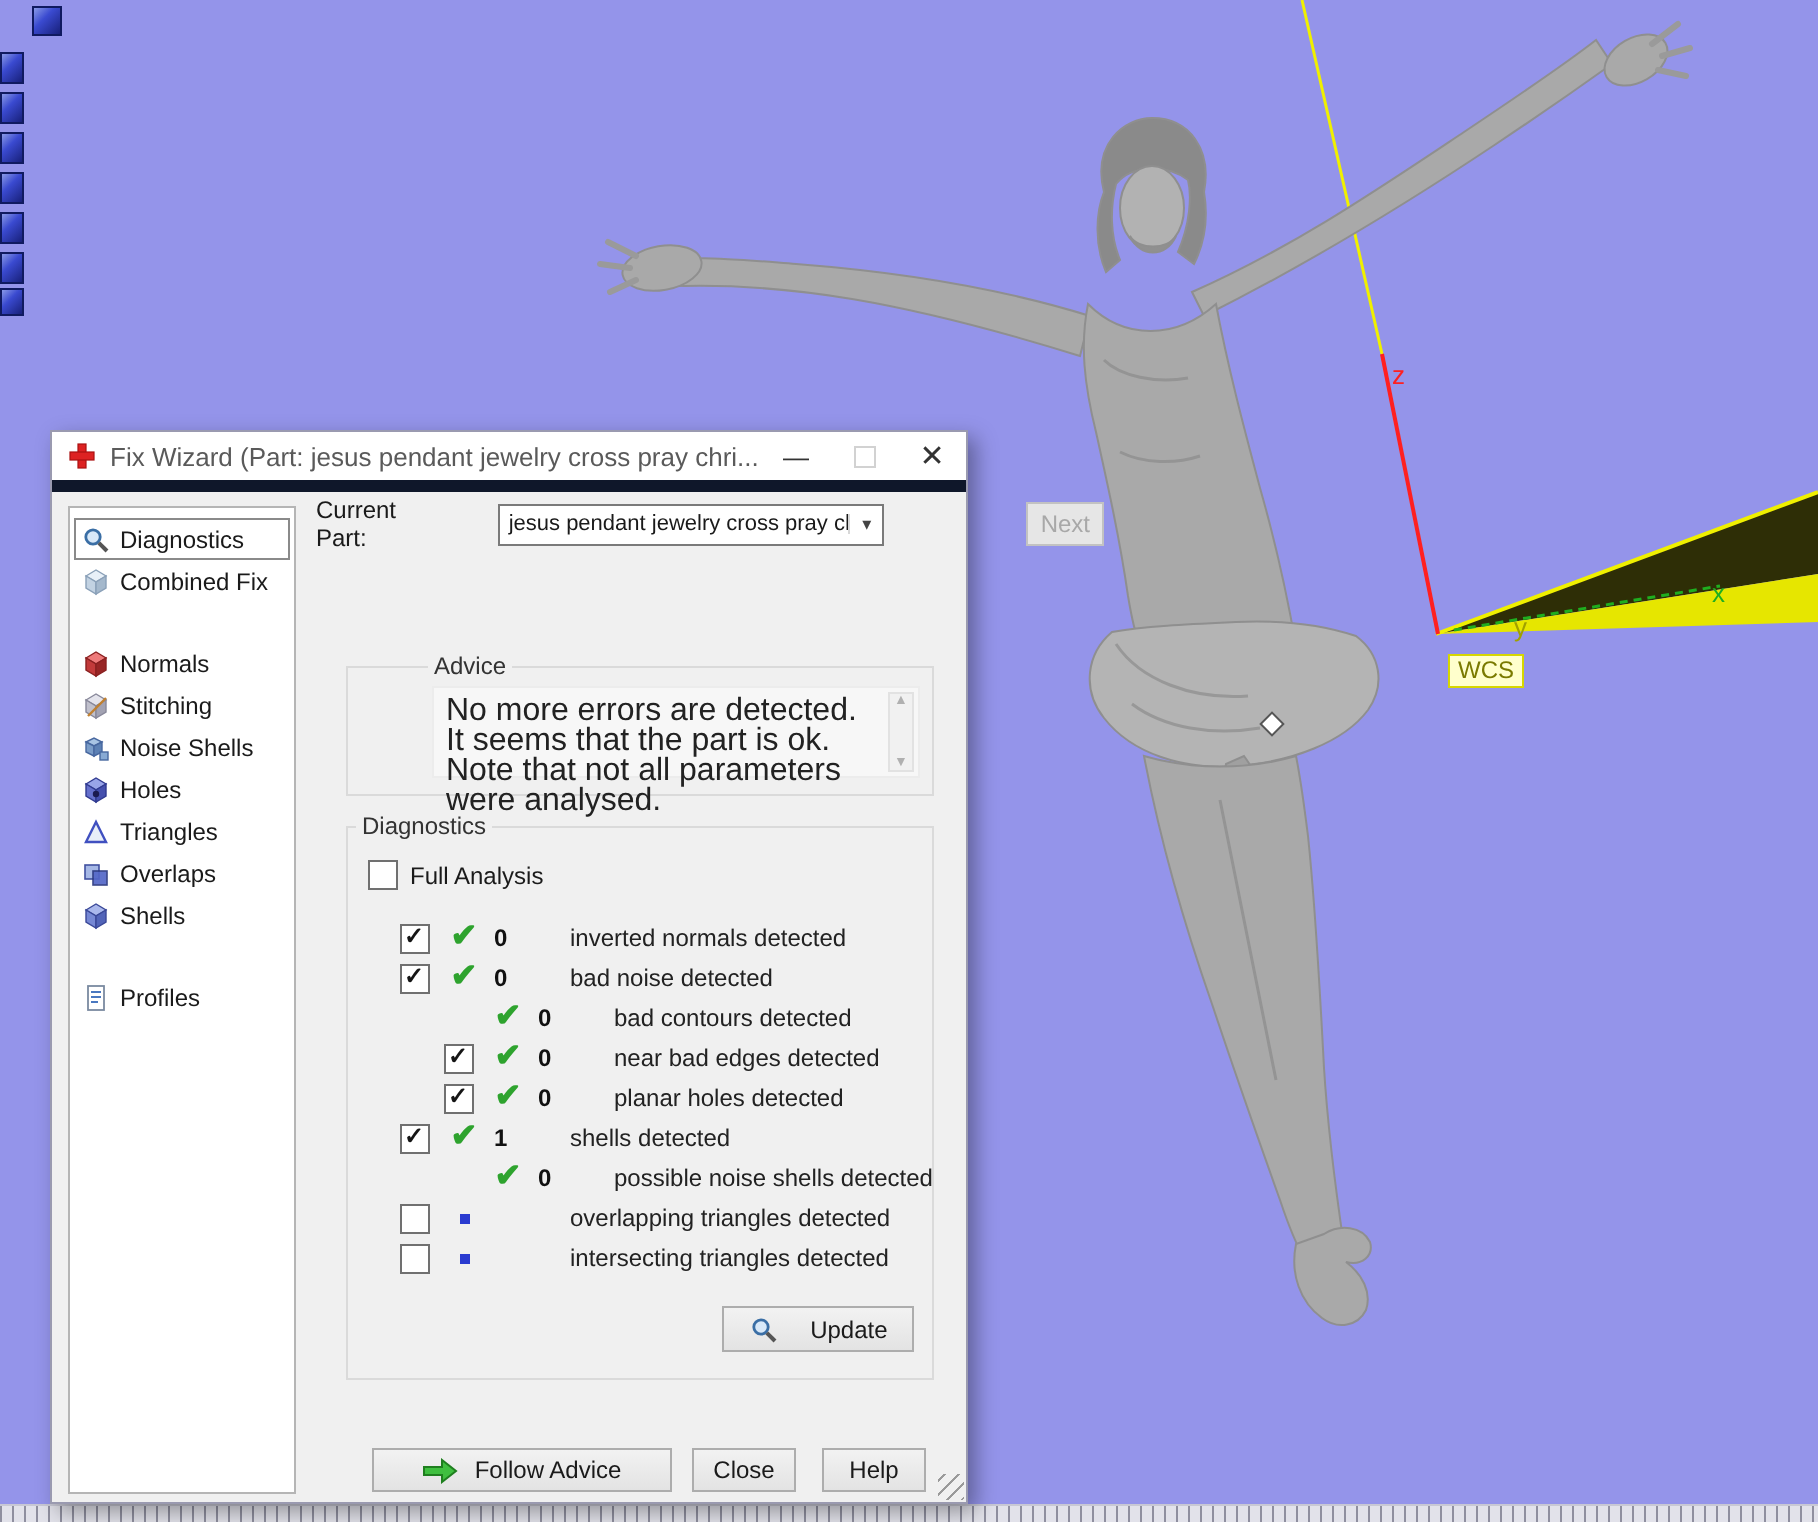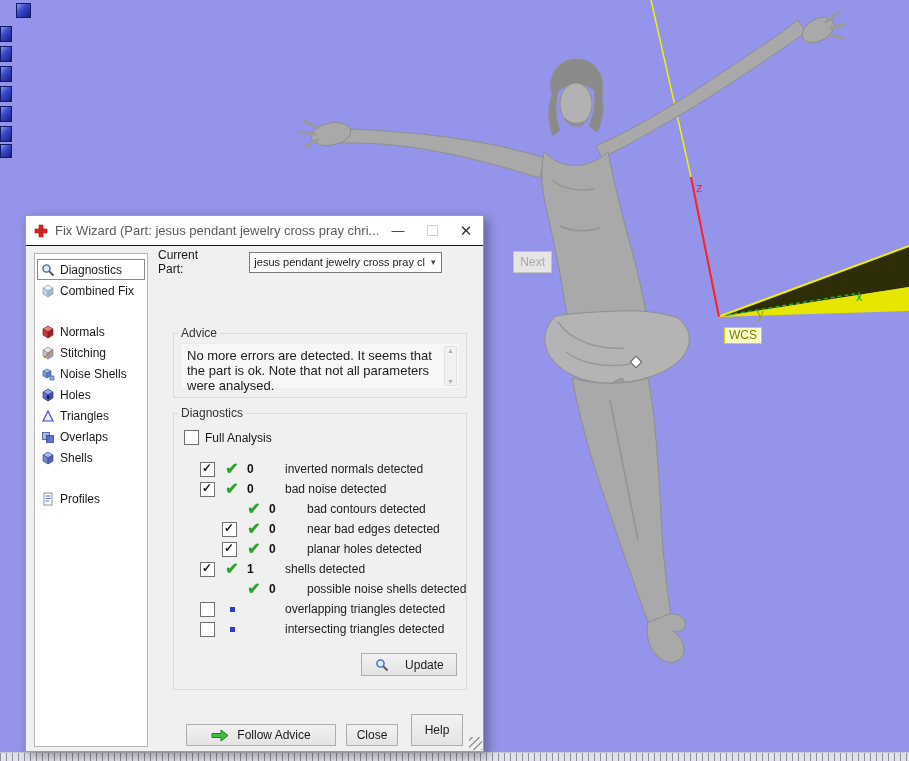--- a/index.html
+++ b/index.html
@@ -26,21 +26,21 @@
     border-top:1px solid #c8c8d4;
   }
   
   .dialog{
     position:absolute;left:25px;top:215px;width:459px;height:537px;z-index:10;
     background:#f0f0f0;border:1px solid #9a9ab0;
     box-shadow:4px 4px 10px rgba(0,0,0,.35);
     box-sizing:border-box;
   }
   .titlebar{height:30px;background:#ffffff;display:flex;align-items:center;
-    padding:0 0 0 8px;border-bottom:1px solid #0f172a;box-sizing:border-box;}
+    padding:0 0 0 8px;border-bottom:6px solid #0f172a;box-sizing:border-box;}
   .title-text{flex:1;font-size:13px;color:#5a5a5a;white-space:nowrap;overflow:hidden;margin-left:7px;}
   .win-btn{width:34px;height:29px;display:flex;align-items:center;justify-content:center;
     font-size:13px;color:#333;}
   .win-btn.max{color:#cfcfcf;}
   .max-glyph{width:9px;height:9px;border:1px solid #d2d2d2;}
   .win-btn.close{font-size:15px;}
   
   .sidebar{position:absolute;left:8px;top:37px;width:114px;height:494px;
     background:#fff;border:1px solid #b5b5b5;box-sizing:border-box;padding-top:5px;}
   .side-item{display:flex;align-items:center;gap:5px;height:21px;padding:0 4px;
@@ -55,24 +55,24 @@
   .combo{width:193px;height:21px;border:1px solid #7a7a7a;background:#fff;
     display:flex;align-items:center;box-sizing:border-box;}
   .combo-val{flex:1;font-size:11px;color:#1a1a1a;padding:0 4px;white-space:nowrap;overflow:hidden;}
   .combo-arrow{width:16px;text-align:center;font-size:9px;color:#444;border-left:1px solid #d8d8d8;}
   .btn{border:1px solid #adadad;background:linear-gradient(#f2f2f2,#e3e3e3);
     font-size:12px;color:#1a1a1a;display:flex;align-items:center;justify-content:center;
     box-sizing:border-box;font-family:"Liberation Sans",sans-serif;}
   .btn-next{width:40px;height:22px;margin-left:29px;color:#a8a8a8;background:#e6e6e6;border-color:#c2c2c2;}
   fieldset{border:1px solid #dadada;margin:0;padding:0;background:transparent;}
   legend{font-size:12px;color:#333;padding:0 3px;margin-left:4px;}
-  .advice-group{position:absolute;left:17px;top:78px;width:294px;height:72px;box-sizing:border-box;}
+  .advice-group{position:absolute;left:17px;top:78px;width:294px;height:72px;box-sizing:border-box;padding-left:36px;}
   .advice-inner{position:relative;margin:3px 6px 6px 6px;height:44px;background:#f7f7f7;
     border:1px solid #ececec;}
-  .advice-text{font-size:13px;color:#222;line-height:15px;padding:4px 22px 4px 6px;}
+  .advice-text{font-size:16px;color:#222;line-height:15px;padding:4px 22px 4px 6px;}
   .advice-scroll{position:absolute;right:2px;top:2px;bottom:2px;width:13px;
     background:#f1f1f1;border:1px solid #e2e2e2;display:flex;flex-direction:column;
     justify-content:space-between;align-items:center;font-size:7px;color:#b0b0b0;box-sizing:border-box;}
   .diag-group{position:absolute;left:17px;top:158px;width:294px;height:284px;box-sizing:border-box;}
   .full-analysis{display:flex;align-items:center;gap:6px;margin:10px 0 14px 10px;font-size:12px;color:#1a1a1a;}
   .cb{width:13px;height:13px;border:1px solid #707070;background:#fff;position:relative;
     box-sizing:content-box;flex:0 0 13px;}
   .cb.checked::after{content:'✓';position:absolute;left:1px;top:-2px;font-size:12px;
     font-weight:700;color:#151515;line-height:15px;}
   .cb.hidden-cb{visibility:hidden;}
@@ -83,21 +83,21 @@
   .status{width:18px;text-align:center;flex:0 0 18px;}
   .status.ok{color:#2ea32e;font-weight:700;font-size:16px;line-height:16px;}
   .status.idle{display:flex;align-items:center;justify-content:center;}
   .status.idle::after{content:'';width:5px;height:5px;background:#2a3bd0;}
   .count{width:30px;margin-left:6px;font-size:12px;font-weight:700;color:#111;}
   .dlabel{font-size:12px;color:#222;margin-left:8px;white-space:nowrap;}
   .btn-update{position:absolute;right:9px;bottom:13px;width:96px;height:23px;gap:16px;}
   .footer{position:absolute;left:0;right:0;bottom:1px;height:24px;}
   .btn-follow{position:absolute;left:30px;bottom:0;width:150px;height:22px;gap:8px;}
   .btn-close{position:absolute;left:190px;bottom:0;width:52px;height:22px;}
-  .btn-help{position:absolute;left:255px;bottom:0;width:52px;height:32px;}
+  .btn-help{position:absolute;left:255px;bottom:0;width:52px;height:22px;}
   .resize-grip{position:absolute;right:1px;bottom:1px;width:13px;height:13px;
     background:repeating-linear-gradient(135deg,transparent 0 2px,#9a9a9a 2px 3px,transparent 3px 5px);}
 </style>
 </head>
 <body>
 
 <div class="viewport">
   <svg width="909" height="761" viewBox="0 0 909 761">
 
     <polygon points="718,317 909,246 909,287" fill="#2e2e06"></polygon>

